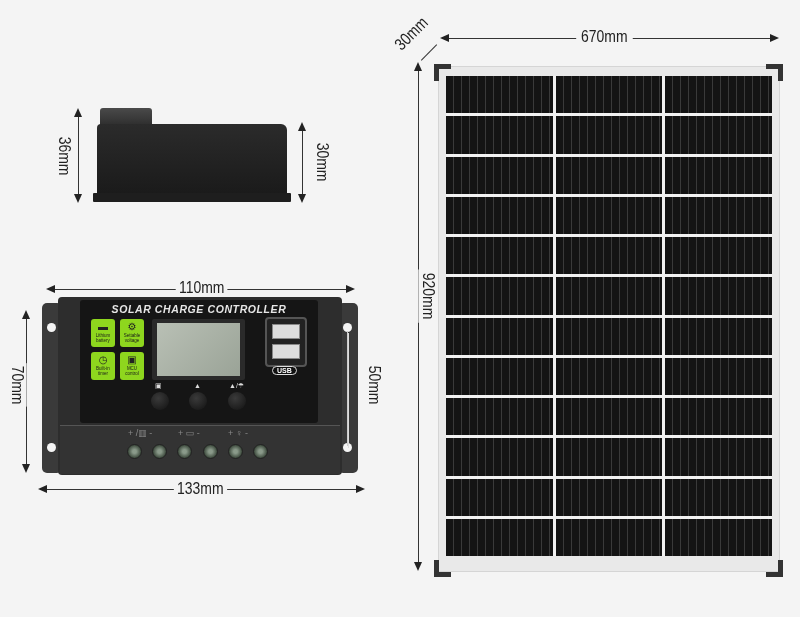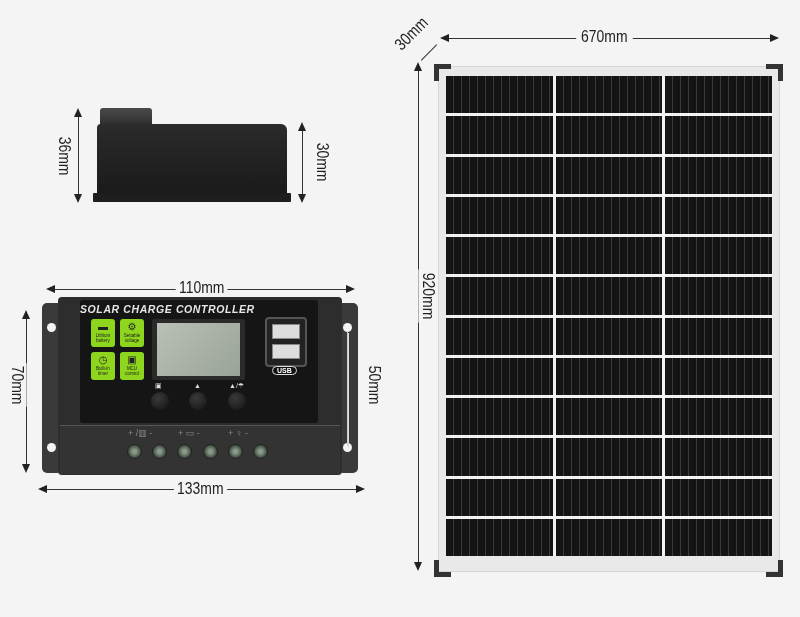--- a/index.html
+++ b/index.html
@@ -17,21 +17,21 @@
   .profile-base{position:absolute;left:93px;top:193px;width:198px;height:9px;background:#1e1e1e;border-radius:1px;}
   .profile-body{position:absolute;left:97px;top:124px;width:190px;height:72px;background:linear-gradient(#2b2b2b,#1a1a1a);border-radius:4px 6px 0 0;}
   .profile-step{position:absolute;left:100px;top:108px;width:52px;height:20px;background:linear-gradient(#4a4a4a,#2a2a2a);border-radius:3px 3px 0 0;}
 
   
   .ctrl-flange-l{position:absolute;left:42px;top:303px;width:20px;height:170px;background:#3a3a3a;border-radius:5px;}
   .ctrl-flange-r{position:absolute;left:338px;top:303px;width:20px;height:170px;background:#3a3a3a;border-radius:5px;}
   .hole{position:absolute;width:9px;height:9px;border-radius:50%;background:#f4f4f4;}
   .ctrl-body{position:absolute;left:58px;top:297px;width:284px;height:178px;background:#2d2d2d;border-radius:4px;}
   .ctrl-face{position:absolute;left:80px;top:300px;width:238px;height:123px;background:#151515;border-radius:3px;}
-  .ctrl-title{position:absolute;left:0;top:3px;width:238px;text-align:left;color:#e6e6e6;font-style:italic;font-weight:bold;font-size:10.5px;letter-spacing:0.6px;}
+  .ctrl-title{position:absolute;left:0;top:3px;width:238px;text-align:center;color:#e6e6e6;font-style:italic;font-weight:bold;font-size:10.5px;letter-spacing:0.6px;}
   .ctrl-bottom{position:absolute;left:60px;top:425px;width:280px;height:48px;background:#333;border-top:1px solid #555;}
   .feat{position:absolute;width:24px;height:28px;background:#8ed61e;border-radius:3px;color:#1a1a1a;font-size:4.5px;text-align:center;line-height:5px;}
   .feat .ic{display:block;margin:3px auto 1px auto;width:12px;height:10px;color:#222;font-size:10px;line-height:10px;}
   .lcd{position:absolute;left:152px;top:319px;width:93px;height:61px;background:#2a2a2a;border-radius:2px;}
   .lcd-screen{position:absolute;left:5px;top:4px;width:83px;height:53px;background:linear-gradient(135deg,#b9c0b5,#9aa397);}
   .usb{position:absolute;left:265px;top:317px;width:38px;height:46px;background:#222;border:2px solid #555;border-radius:4px;}
   .usb-port{position:absolute;left:5px;width:26px;height:13px;background:#ddd;border:1px solid #888;}
   .usb-tag{position:absolute;left:272px;top:366px;color:#fff;font-size:7px;font-weight:bold;background:#111;border:1px solid #ddd;border-radius:7px;padding:0 4px;}
   .btn{position:absolute;width:18px;height:18px;border-radius:50%;background:radial-gradient(circle at 40% 35%,#3a3a3a,#111);}
   .btn-sym{position:absolute;color:#ddd;font-size:7px;}

